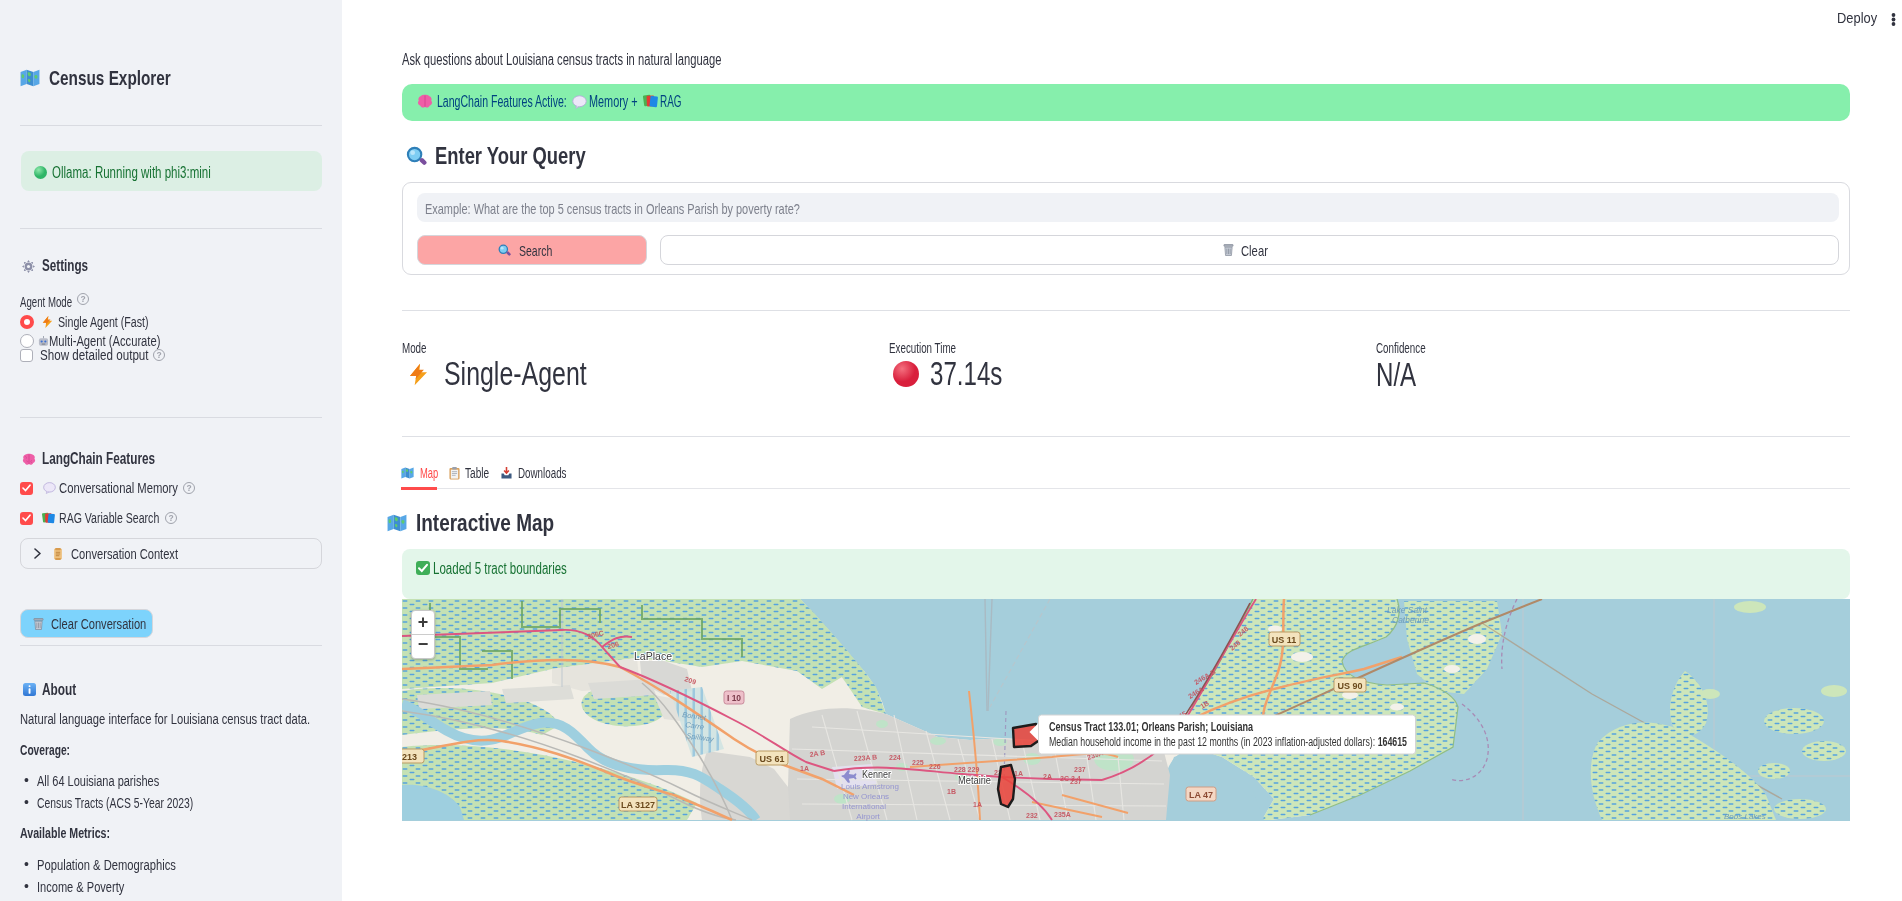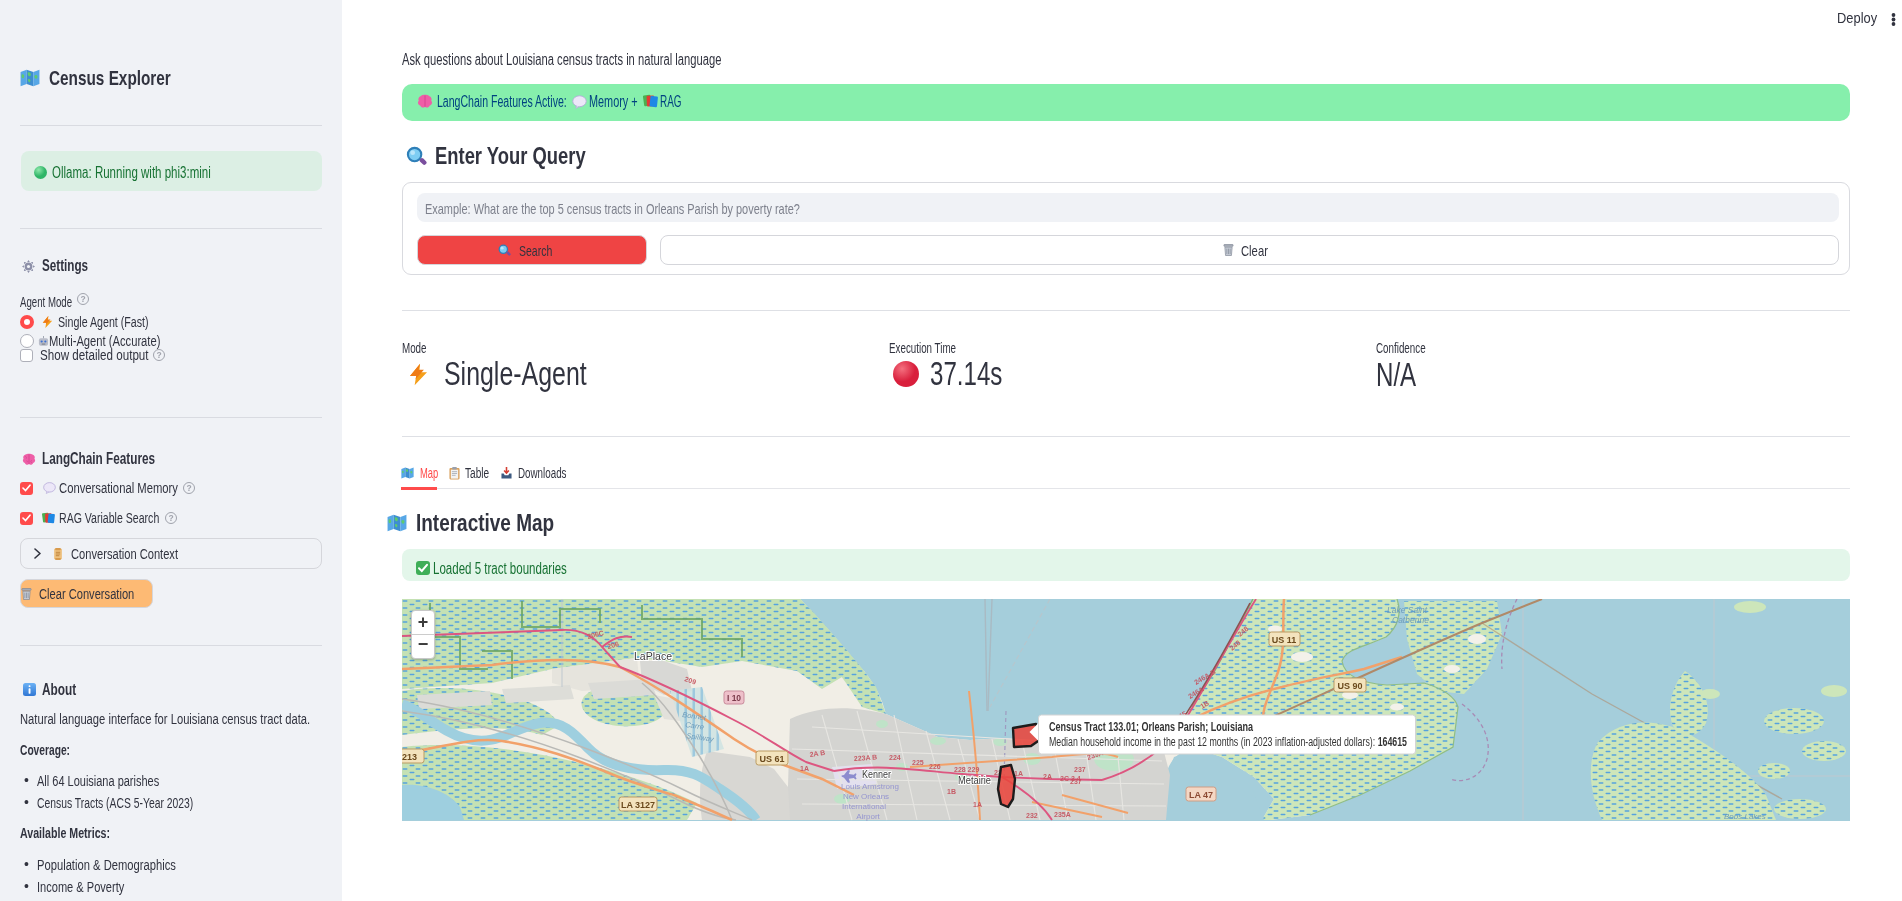--- a/index.html
+++ b/index.html
@@ -134,21 +134,21 @@
         </svg>
     <svg class="ic" width="12" height="12" viewBox="0 0 14 14" style="margin-left:11px">
           <rect x="2.5" y="1" width="9" height="12" fill="#eec17e"></rect>
           <rect x="3.5" y="0" width="7" height="2.6" rx="1.3" fill="#d89b4e"></rect>
           <rect x="3.5" y="11.6" width="7" height="2.4" rx="1.2" fill="#d89b4e"></rect>
           <path d="M4.5 5 h5 M4.5 7 h5 M4.5 9 h4" stroke="#b5762f" stroke-width="0.9"></path>
         </svg>
     <span class="t" style="font-size:14px;margin-left:7px;transform:scaleX(0.795)">Conversation Context</span>
   </div>
 
-  <div class="abs flex" style="box-sizing:border-box;left:20px;top:579px;width:133px;height:29px;border:1px solid #d5d6db;border-radius:8px;background:#fdba74;overflow:visible">
+  <div class="abs flex" style="box-sizing:border-box;left:20px;top:609px;width:133px;height:29px;border:1px solid #d5d6db;border-radius:8px;background:#7dd3fc;padding-left:12px;overflow:visible">
     <svg class="ic" width="11" height="12" viewBox="0 0 12 13" style="margin-right:7px">
           <rect x="1" y="0.5" width="10" height="2" rx="0.5" fill="#aab0bc" stroke="#7c8391" stroke-width="0.7"></rect>
           <path d="M2 3.5 h8 l-0.8 9 h-6.4 z" fill="#c7ccd6" stroke="#7c8391" stroke-width="0.7"></path>
           <path d="M4.2 5 v6 M6 5 v6 M7.8 5 v6" stroke="#7c8391" stroke-width="0.7"></path>
         </svg>
     <span class="t" style="font-size:14px;transform:scaleX(0.795)">Clear Conversation</span>
   </div>
 
   <div class="hr" style="left:20px;top:645px;width:302px;background:#d9dbe1"></div>
 
@@ -221,21 +221,21 @@
         <circle cx="7" cy="7" r="2.5" fill="#b9e5fa"></circle>
         <rect x="14.2" y="12.2" width="8" height="4.6" rx="2" fill="#7a4f9e" transform="rotate(45 16 15)"></rect>
       </svg>
   <span class="t" style="font-size:23px;font-weight:700;transform:scaleX(0.80)">Enter Your Query</span>
 </div>
 
 <div class="abs" style="box-sizing:border-box;left:402px;top:182px;width:1448px;height:93px;border:1px solid #d9dadf;border-radius:9px">
   <div class="abs" style="left:14px;top:10px;width:1422px;height:29px;background:#f0f2f6;border-radius:8px">
     <span class="abs t" style="left:8px;top:7px;font-size:15px;color:#7d808c;transform:scaleX(0.73);white-space:nowrap">Example: What are the top 5 census tracts in Orleans Parish by poverty rate?</span>
   </div>
-  <div class="abs flex" style="box-sizing:border-box;left:14px;top:52px;width:230px;height:30px;border:1px solid #d5d6db;border-radius:8px;background:#ef4444;justify-content:center">
+  <div class="abs flex" style="box-sizing:border-box;left:14px;top:52px;width:230px;height:30px;border:1px solid #d5d6db;border-radius:8px;background:#fca5a5;justify-content:center">
     <svg class="ic" width="13" height="13" viewBox="0 0 22 22" style="margin-right:8px">
           <circle cx="9" cy="9" r="7" fill="#7ecdf3" stroke="#2e7fb8" stroke-width="2.2"></circle>
           <circle cx="7" cy="7" r="2.5" fill="#b9e5fa"></circle>
           <rect x="14.2" y="12.2" width="8" height="4.6" rx="2" fill="#7a4f9e" transform="rotate(45 16 15)"></rect>
         </svg>
     <span class="t" style="font-size:15px;transform:scaleX(0.70)">Search</span>
   </div>
   <div class="abs flex" style="box-sizing:border-box;left:257px;top:52px;width:1179px;height:30px;border:1px solid #d5d6db;border-radius:8px;background:#fff;justify-content:center">
     <svg class="ic" width="11" height="12" viewBox="0 0 12 13" style="margin-right:7px">
           <rect x="1" y="0.5" width="10" height="2" rx="0.5" fill="#aab0bc" stroke="#7c8391" stroke-width="0.7"></rect>
@@ -305,21 +305,21 @@
 <div class="abs flex" style="left:387px;top:511px;height:24px">
   <svg class="ic" width="20" height="18" viewBox="0 0 36 32" style="margin-right:9px">
         <path d="M1 5 L12 1 L12 27 L1 31 Z" fill="#57a7e6"></path>
         <path d="M12 1 L24 5 L24 31 L12 27 Z" fill="#3e8ed0"></path>
         <path d="M24 5 L35 1 L35 27 L24 31 Z" fill="#57a7e6"></path>
         <path d="M3 10 C6 8 9 12 7 15 C5 18 2 16 3 10Z M14 6 C18 4 21 8 19 12 C16 15 13 10 14 6Z M26 12 C29 9 33 12 31 16 C29 19 25 16 26 12Z M15 18 C18 17 20 20 18 23 C16 25 13 21 15 18Z" fill="#5ecb6e"></path>
       </svg>
   <span class="t" style="font-size:23px;font-weight:700;transform:scaleX(0.825)">Interactive Map</span>
 </div>
 
-<div class="abs" style="left:402px;top:549px;width:1448px;height:32px;background:#e3f6ea;border-radius:8px">
+<div class="abs" style="left:402px;top:549px;width:1448px;height:50px;background:#e3f6ea;border-radius:8px">
   <span class="abs" style="left:14px;top:12px">
         <svg width="14" height="14" viewBox="0 0 14 14">
           <rect width="14" height="14" rx="3" fill="#3fae58"></rect>
           <path d="M3 7.2 L5.8 10 L11 3.8" stroke="#fff" stroke-width="2" fill="none" stroke-linecap="round"></path>
         </svg>
       </span>
   <span class="abs t" style="left:31px;top:11px;font-size:16px;color:#177233;transform:scaleX(0.72)">Loaded 5 tract boundaries</span>
 </div>
 
 <svg class="abs" style="left:402px;top:599px" width="1448" height="222" viewBox="0 0 1448 222">

